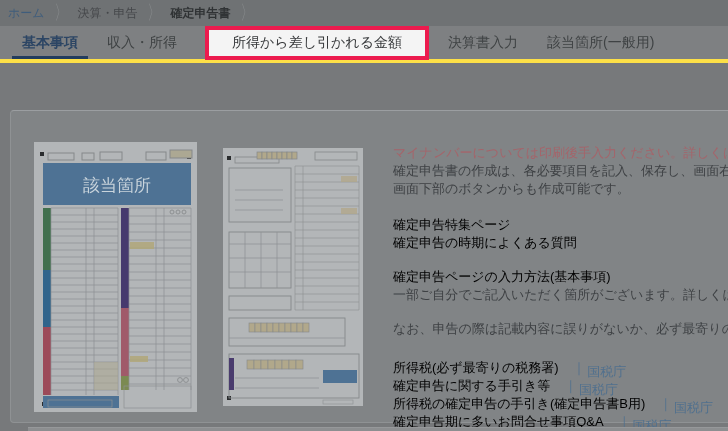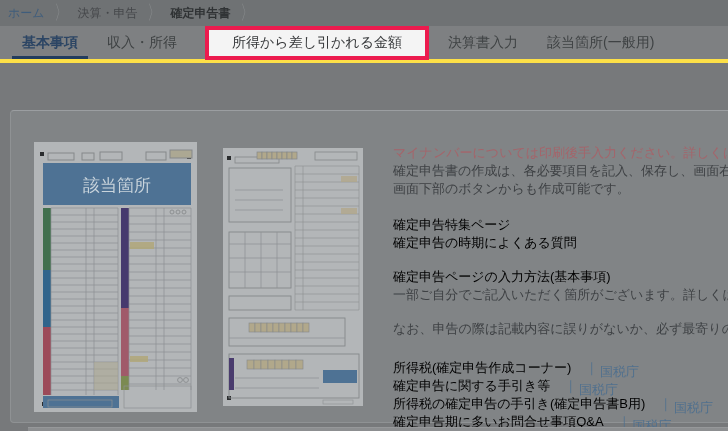--- a/index.html
+++ b/index.html
@@ -274,21 +274,21 @@
 
       <div class="tline link" style="top:105px">確定申告特集ページ</div>
       <div class="tline link" style="top:157px">確定申告ページの入力方法(基本事項)</div>
 
       <div class="tline link" style="top:123px">確定申告の時期によくある質問</div>
       <div class="tline" style="top:175px">一部ご自分でご記入いただく箇所がございます。詳しくはこちら</div>
 
       <div class="tline" style="top:209px">なお、申告の際は記載内容に誤りがないか、必ず最寄りの税務署</div>
 
       <div class="tline extrow" style="top:244px">
-        <span class="link">所得税(確定申告作成コーナー)</span>
+        <span class="link">所得税(必ず最寄りの税務署)</span>
         <span class="divider">｜</span>
         <span class="source">国税庁</span>
       </div>
       <div class="tline extrow" style="top:262px">
         <span class="link">確定申告に関する手引き等</span>
         <span class="divider">｜</span>
         <span class="source">国税庁</span>
       </div>
       <div class="tline extrow" style="top:280px">
         <span class="link">所得税の確定申告の手引き(確定申告書B用)</span>

